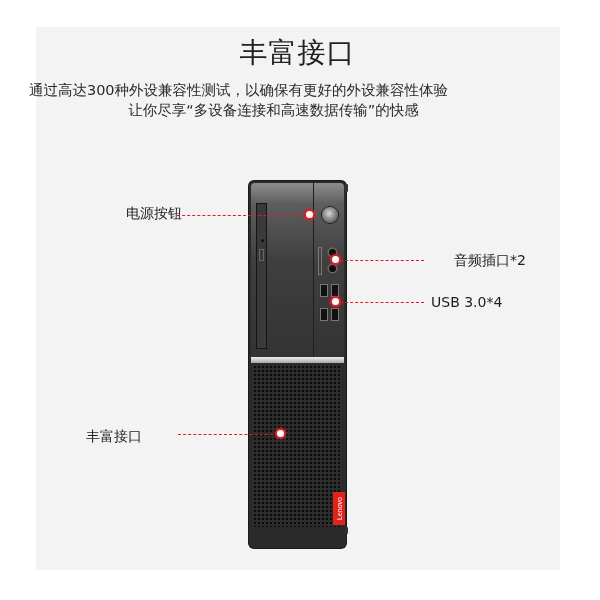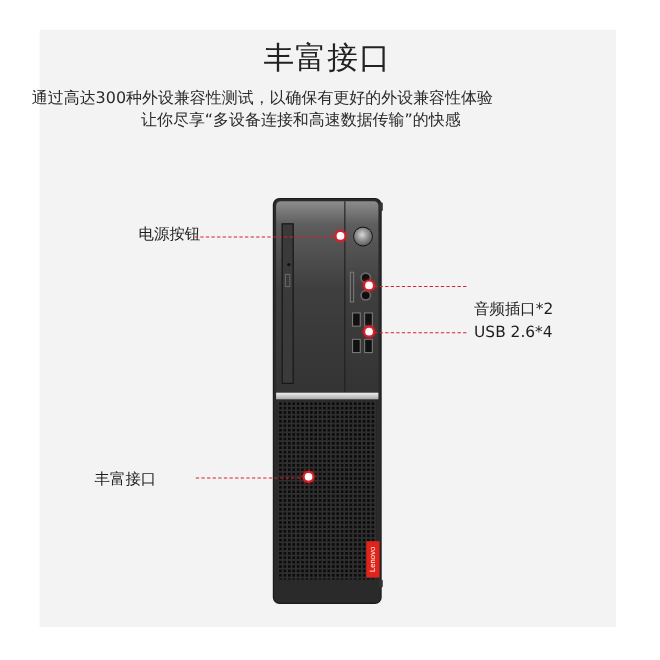--- a/index.html
+++ b/index.html
@@ -111,26 +111,26 @@
 
 <div>
   <div class="label" style="left:98px;top:204px;margin-left:28px;">电源按钮</div>
   <div class="line" style="left:177px;top:215px;width:130px;"></div>
   <div class="dot" style="left:306px;top:211px;"></div>
 </div>
 
 <div>
   <div class="dot" style="left:332px;top:256px;"></div>
   <div class="line" style="left:340px;top:260px;width:84px;"></div>
-  <div class="label" style="left:431px;top:251px;margin-top:21px;">音频插口*2</div>
+  <div class="label" style="left:454px;top:251px;">音频插口*2</div>
 </div>
 
 <div>
   <div class="dot" style="left:332px;top:298px;"></div>
   <div class="line" style="left:340px;top:302px;width:84px;"></div>
-  <div class="label" style="left:431px;top:293px;">USB 2.6*4</div>
+  <div class="label" style="left:431px;top:293px;">USB 3.0*4</div>
 </div>
 
 <div>
   <div class="label" style="left:86px;top:427px;">丰富接口</div>
   <div class="line" style="left:178px;top:434px;width:100px;"></div>
   <div class="dot" style="left:277px;top:430px;"></div>
 </div>
 
 </body></html>

